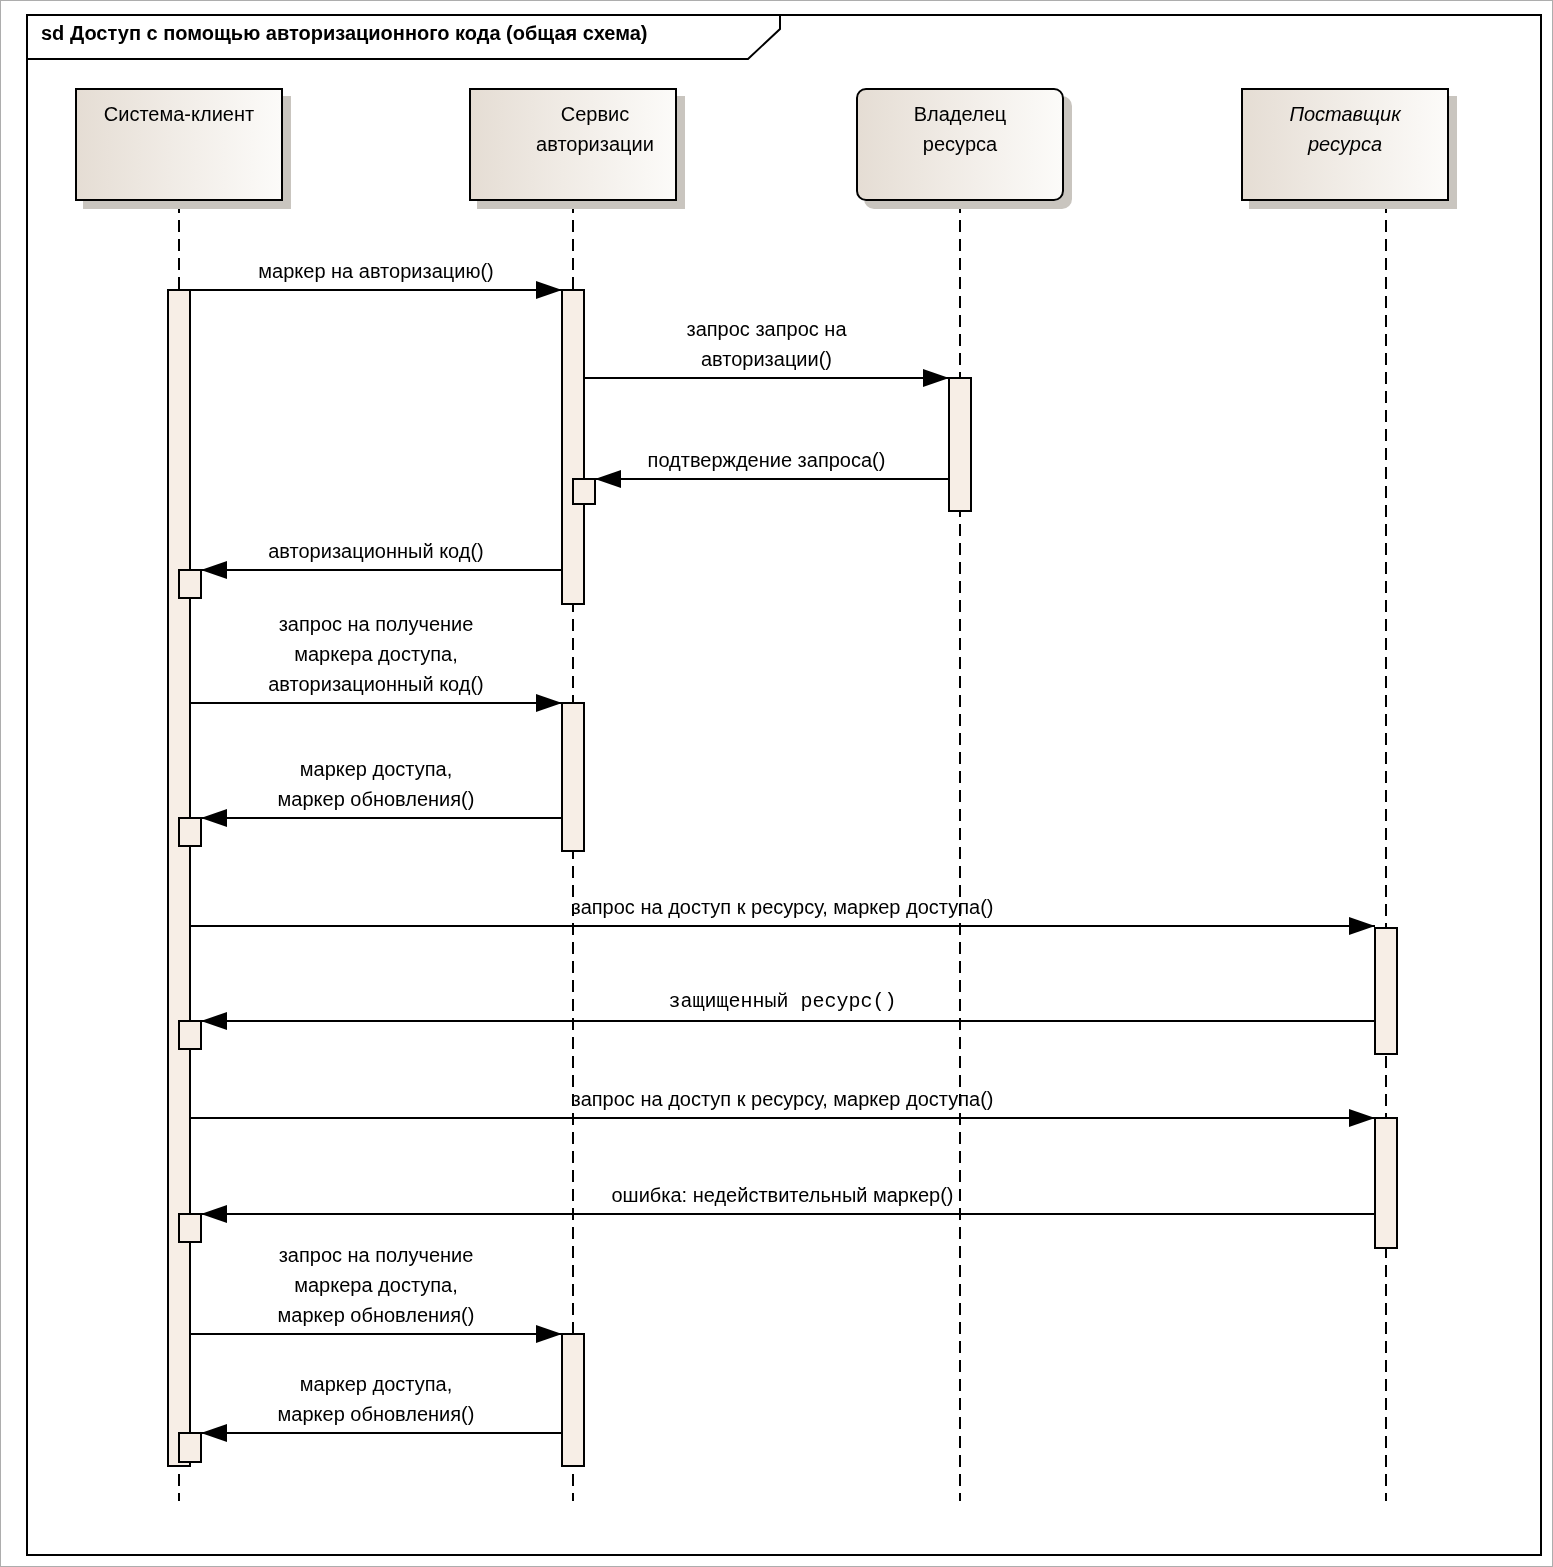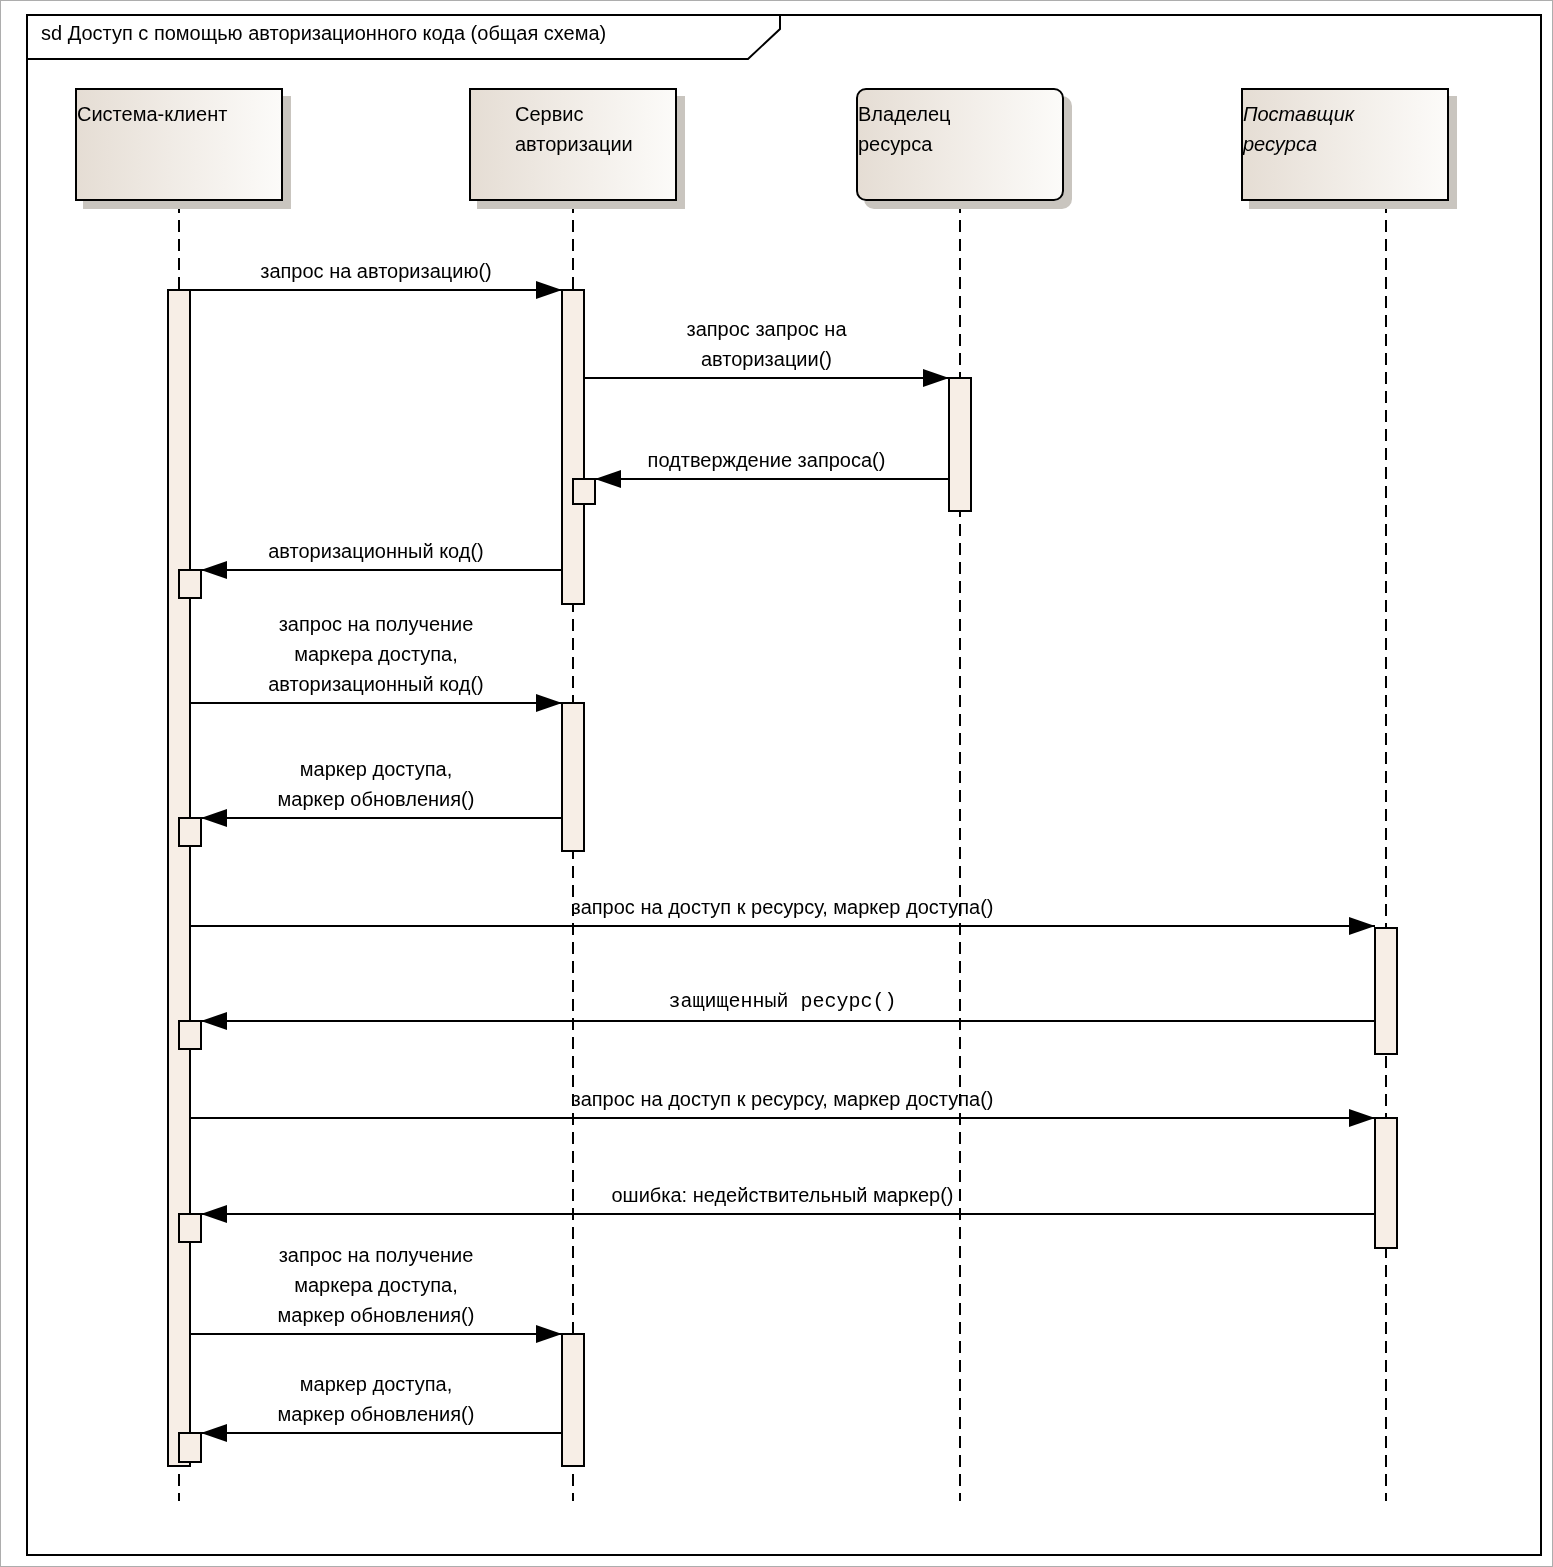--- a/index.html
+++ b/index.html
@@ -14,37 +14,38 @@
     overflow:hidden;
   }
   #diagram-svg{position:absolute;left:0;top:0;width:1553px;height:1567px;}
   .head{
     position:absolute;
     box-sizing:border-box;
     width:208px;height:113px;top:87px;
     background:linear-gradient(90deg,#e5ddd4 0%,#f0ebe5 45%,#fcfbf9 100%);
     border:2px solid #000;
     box-shadow:8px 8px 0 #c9c5bf;
+    text-align:center;
     font-size:20px;line-height:30px;
     padding-top:9px;
     white-space:pre-line;
     z-index:3;
   }
   .msg-label{
     position:absolute;
     transform:translateX(-50%);
     font-size:20px;line-height:30px;
     text-align:center;
     white-space:pre-line;
     z-index:5;
   }
   #frame-title{
     position:absolute;
     left:40px;top:21px;
-    font-size:20px;font-weight:normal;
+    font-size:20px;font-weight:bold;
     z-index:7;
     white-space:nowrap;
   }
 </style>
 </head>
 <body>
 
 <div id="canvas">
   <svg id="diagram-svg" xmlns="http://www.w3.org/2000/svg">
     <g id="g-lifelines">
@@ -103,21 +104,21 @@
   <div id="heads-layer">
       <div class="head" style="left: 74px;">Система-клиент</div>
       <div class="head" style="left: 468px; padding-left: 44px;">Сервис
 авторизации</div>
       <div class="head" style="left: 855px; border-radius: 10px;">Владелец
 ресурса</div>
       <div class="head" style="left: 1240px; font-style: italic;">Поставщик
 ресурса</div>
     </div>
   <div id="labels-layer">
-      <div class="msg-label" style="left: 375px; top: 255px;">запрос на авторизацию()</div>
+      <div class="msg-label" style="left: 375px; top: 255px;">маркер на авторизацию()</div>
       <div class="msg-label" style="left: 765.5px; top: 313px;">запрос запрос на
 авторизации()</div>
       <div class="msg-label" style="left: 765.5px; top: 444px;">подтверждение запроса()</div>
       <div class="msg-label" style="left: 375px; top: 535px;">авторизационный код()</div>
       <div class="msg-label" style="left: 375px; top: 608px;">запрос на получение
 маркера доступа,
 авторизационный код()</div>
       <div class="msg-label" style="left: 375px; top: 753px;">маркер доступа,
 маркер обновления()</div>
       <div class="msg-label" style="left: 781.5px; top: 891px;">запрос на доступ к ресурсу, маркер доступа()</div>

